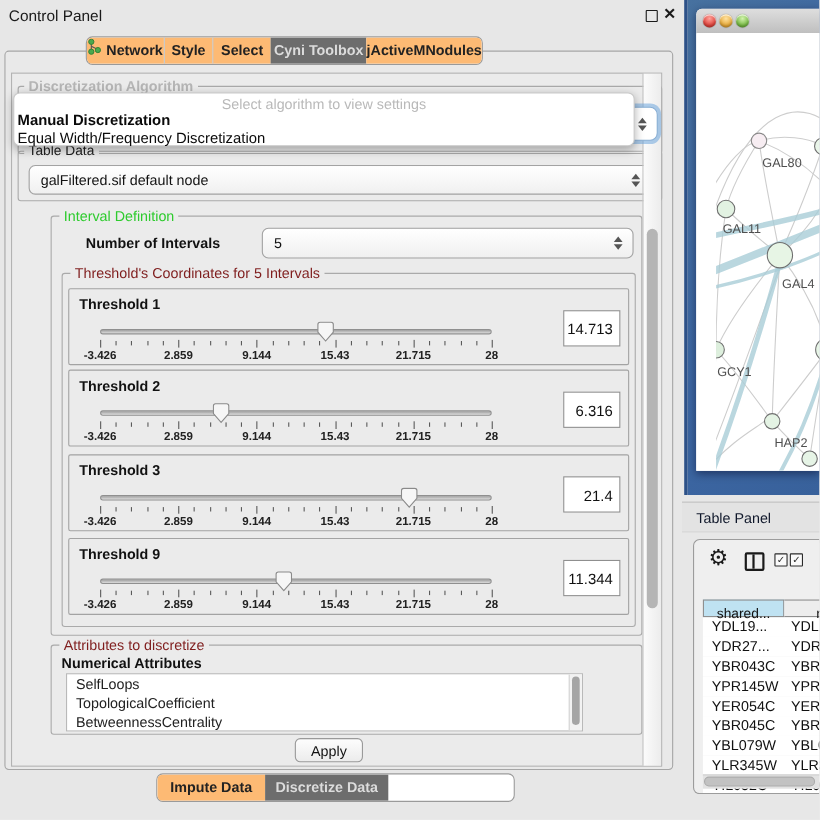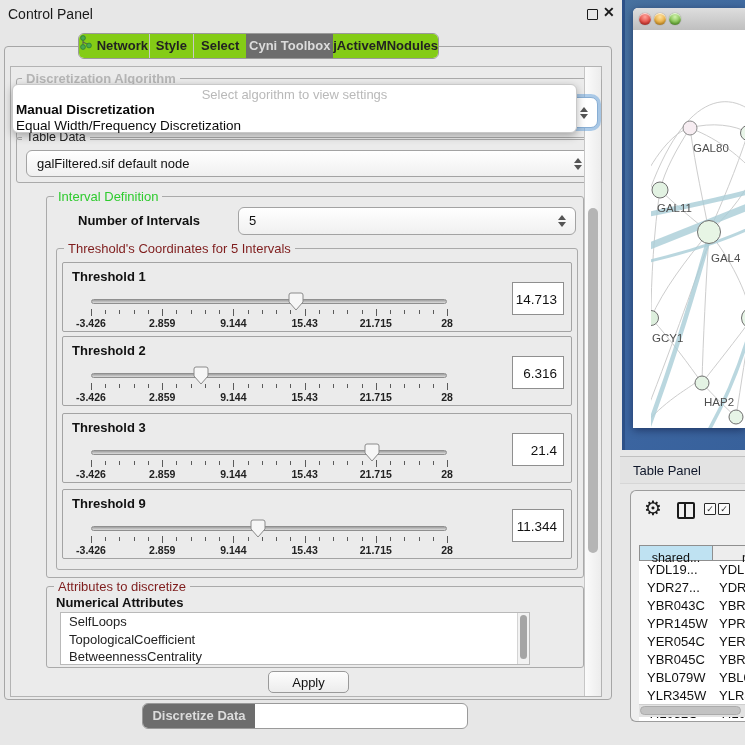--- a/index.html
+++ b/index.html
@@ -20,21 +20,21 @@
 
   .content-frame{left:4px;top:46px;width:608px;height:654px;border:1px solid #a6a6a6;border-radius:4px;background:#e9e9e9;box-sizing:border-box;}
   .inner-frame{left:10px;top:66px;width:592px;height:631px;border:1px solid #b3b3b3;background:#ebebeb;box-sizing:border-box;}
 
   
   .v-scroll{left:584px;top:67px;width:17px;height:629px;border-left:1px solid #c6c6c6;background:linear-gradient(to right,#fbfbfb,#ececec);box-sizing:border-box;}
   .v-scroll .thumb{position:absolute;left:3px;top:141px;width:10px;height:345px;border-radius:5px;background:#b5b5b5;}
 
   
   .seg-bar{height:24px;display:flex;background:#fff;border:1px solid #9a9a9a;border-radius:6px;overflow:hidden;z-index:30;}
-  .seg{font-size:13px;font-weight:600;color:#222;line-height:24px;text-align:center;display:flex;align-items:center;justify-content:center;background:#84cc16;}
+  .seg{font-size:13px;font-weight:600;color:#222;line-height:24px;text-align:center;display:flex;align-items:center;justify-content:center;background:#fdba74;}
   .seg + .seg{border-left:1px solid #c9c9c9;}
   .seg.dark{background:#6d6d6d;color:#dcdcdc;border-left:none;}
   .seg.dark + .seg{border-left:none;}
   .top-tabs{left:78px;top:33px;width:359px;}
   .bottom-tabs{left:142px;top:703px;width:324px;}
   .net-icon{margin-right:5px;}
 
   
   .group{border:1px solid #aaa;border-radius:3px;background:transparent;box-sizing:border-box;}
   .legend{position:absolute;font-size:12.5px;background:#ebebeb;padding:0 4px;white-space:nowrap;z-index:3;}
@@ -69,21 +69,21 @@
   .scale-label{position:absolute;top:20px;transform:translateX(-50%);font-size:10.5px;font-weight:bold;color:#222;white-space:nowrap;}
   .th-value{position:absolute;right:7px;top:19px;width:52px;height:33px;background:#fff;border:1px solid #8f8f8f;font-size:13.5px;text-align:right;line-height:33px;padding-right:6px;box-sizing:border-box;}
 
   
   .attr-label{left:56px;top:595px;font-size:13px;font-weight:bold;}
   .attr-list{left:60px;top:612px;width:470px;height:53px;background:#fff;border:1px solid #b9b9b9;box-sizing:border-box;overflow:hidden;}
   .attr-item{font-size:13px;color:#222;padding-left:8px;line-height:17.5px;white-space:nowrap;}
   .attr-scroll{position:absolute;right:0;top:0;bottom:0;width:11px;background:#f2f2f2;border-left:1px solid #d4d4d4;}
   .attr-scroll .thumb{position:absolute;left:2px;top:2px;width:7px;height:44px;border-radius:3.5px;background:#a5a5a5;}
 
-  .apply-btn{left:268px;top:671px;width:81px;height:22px;background:linear-gradient(#fdfdfd,#ececec);border:1px solid #9a9a9a;border-radius:5px;font-size:13px;text-align:center;line-height:21px;box-sizing:border-box;}
+  .apply-btn{left:268px;top:671px;width:62px;height:22px;background:linear-gradient(#fdfdfd,#ececec);border:1px solid #9a9a9a;border-radius:5px;font-size:13px;text-align:center;line-height:21px;box-sizing:border-box;}
 
   
   .blue-frame{left:622px;top:0;width:123px;height:450px;background:linear-gradient(120deg,#47719f 0%,#3c66a2 55%,#38619b 100%);border-left:3px solid #2d5188;box-sizing:border-box;}
   .mac-window{left:633px;top:8px;width:112px;height:420px;background:#fff;border-radius:5px 0 0 0;box-shadow:0 2px 8px rgba(0,0,30,.45);}
   .mac-titlebar{position:absolute;left:0;top:0;right:0;height:22px;background:linear-gradient(#dedede,#bfbfbf);border-bottom:1px solid #8f8f8f;border-radius:5px 0 0 0;}
   .tl{position:absolute;top:5px;width:12px;height:12px;border-radius:50%;box-shadow:inset 0 1px 1px rgba(255,255,255,.8), inset 0 -2px 2px rgba(0,0,0,.18), 0 0 1px rgba(0,0,0,.55);}
   .tl.red{left:6px;background:radial-gradient(circle at 50% 32%,#ffa39b,#df443c 62%,#a82b25);}
   .tl.yellow{left:21px;background:radial-gradient(circle at 50% 32%,#ffe2a0,#e6a93a 62%,#b07a1e);}
   .tl.green{left:36px;background:radial-gradient(circle at 50% 32%,#d2f3ad,#78ba45 62%,#4c8a26);}
   .net-canvas{position:absolute;left:0;top:22px;width:112px;height:398px;background:#fff;overflow:hidden;padding-left:18px;}
@@ -372,20 +372,23 @@
     <div class="attr-item">BetweennessCentrality</div>
   </div>
 
 <div class="abs apply-btn">Apply</div>
 
 <div class="abs v-scroll">
     <span class="thumb"></span>
   </div>
 
 <div class="abs seg-bar bottom-tabs">
+  <div class="seg" style="width:98px;">
+      <span>Impute Data</span>
+    </div>
   <div class="seg dark" style="width:112px;">
       <span>Discretize Data</span>
     </div>
 </div>
 
 <div class="abs blue-frame"></div>
 <div class="abs mac-window">
   <div class="mac-titlebar">
     <span class="tl red"></span>
     <span class="tl yellow"></span>

